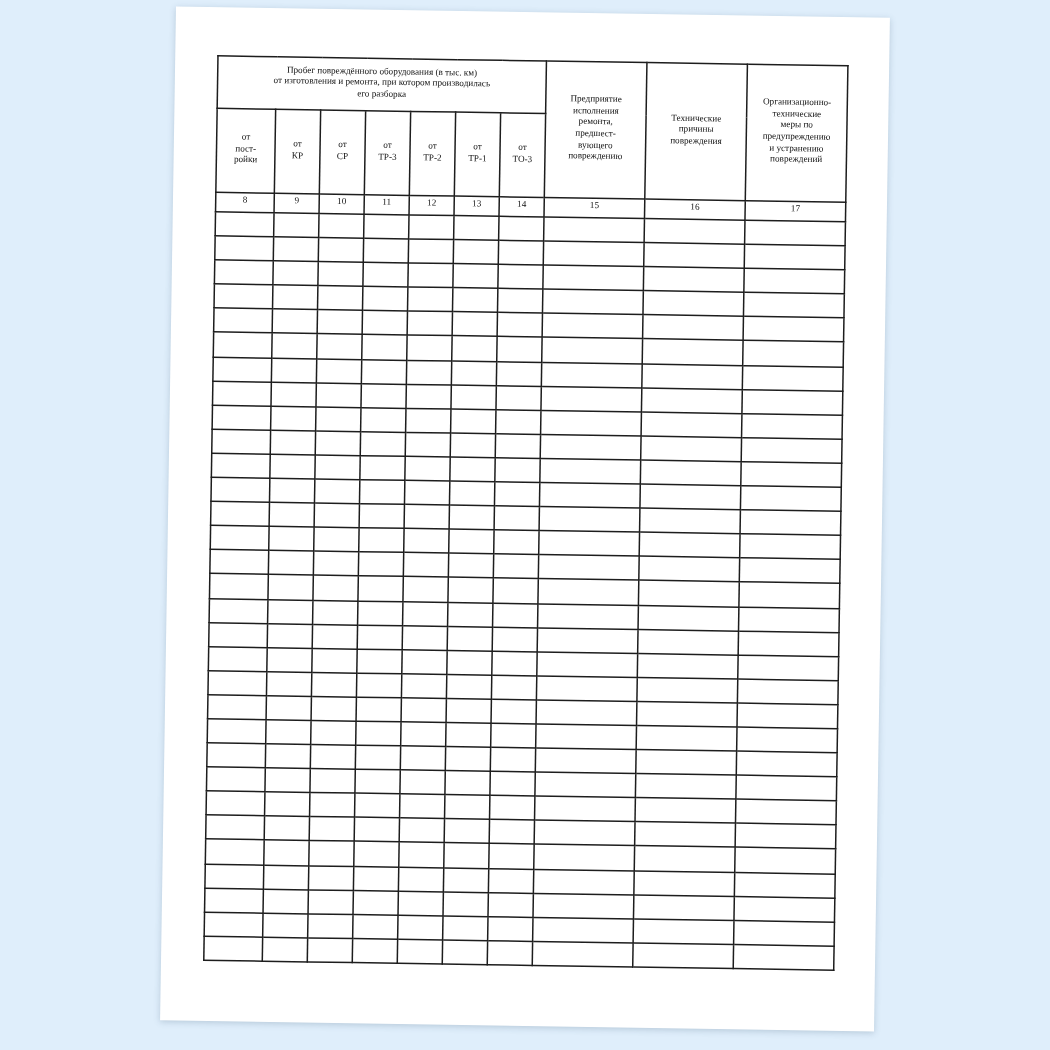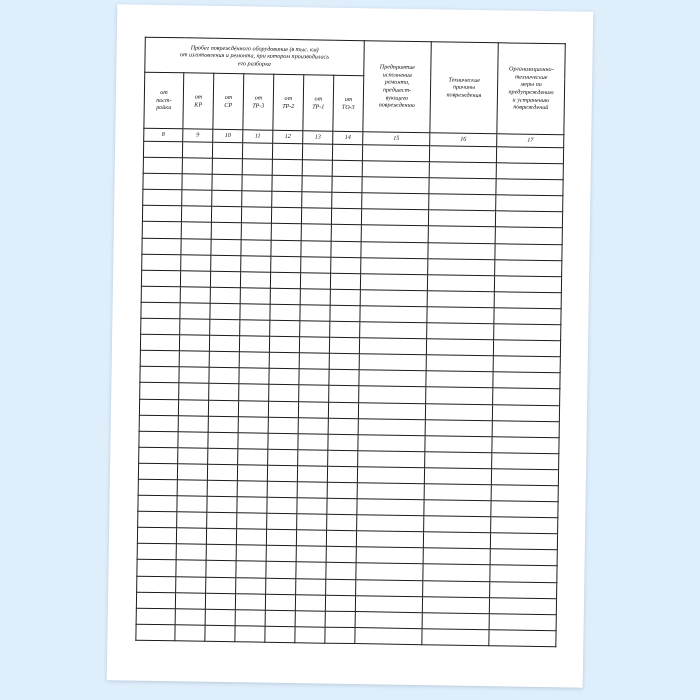--- a/index.html
+++ b/index.html
@@ -10,21 +10,20 @@
     width: 700px;
     height: 700px;
     background: #dfeefb;
     font-family: "Liberation Serif", serif;
     overflow: hidden;
   }
   #stage {
     position: relative;
     width: 700px;
     height: 700px;
-    font-style: italic;
   }
   
   .sheet {
     position: absolute;
     left: 112px;
     top: 8px;
     width: 476px;
     height: 676px;
     background: #ffffff;
     transform: rotate(0.9deg);

